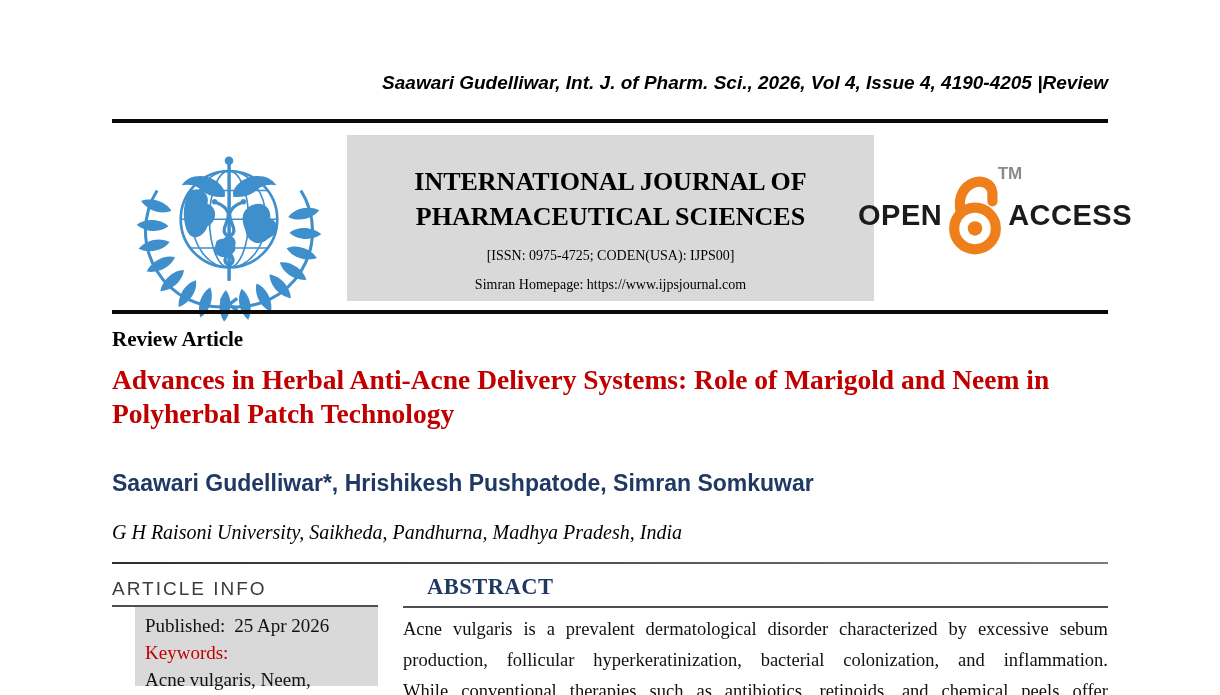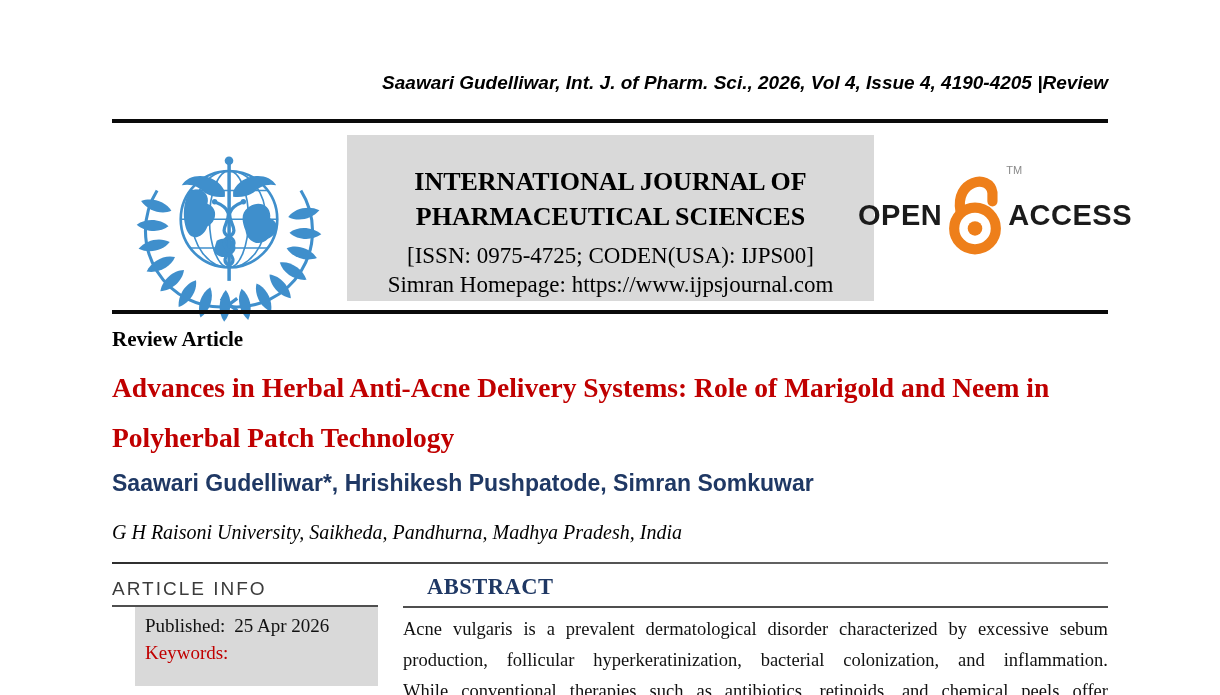--- a/index.html
+++ b/index.html
@@ -18,42 +18,42 @@
   #rule-top { top:119px; }
   #rule-mid { top:310px; }
 
   #journal-logo { position:absolute; left:124px; top:134px; }
 
   #masthead-box {
     position:absolute; left:347px; top:135px; width:527px; height:166px;
     background:#d9d9d9; text-align:center; padding-top:29px;
   }
   .mast-title { font-weight:bold; font-size:26px; line-height:35px; color:#000; }
-  .mast-sub   { font-size:23px; line-height:29px; color:#000; }
+  .mast-sub   { font-size:14px; line-height:29px; color:#000; }
   #mast-issn  { margin-top:7px; }
 
   #open-access {
     position:absolute; left:878px; top:165px; width:234px; height:100px;
     display:flex; align-items:center; justify-content:center;
   }
   .oa-word {
     font-family:"Liberation Sans","DejaVu Sans",sans-serif;
     font-weight:bold; font-size:29px; letter-spacing:0.5px; color:#1b1b1b;
   }
   #oa-lock-wrap { position:relative; width:62px; height:92px; margin:0 2px; margin-top:-6px; }
   #oa-tm {
-    position:absolute; top:-2px; right:-16px; font-size:11px; color:#8a8a8a;
-    font-family:"Liberation Sans","DejaVu Sans",sans-serif; font-weight:normal;
+    position:absolute; top:-2px; right:-16px; font-size:17px; color:#8a8a8a;
+    font-family:"Liberation Sans","DejaVu Sans",sans-serif; font-weight:bold;
   }
 
   #article-type { position:absolute; left:112px; top:327px; font-weight:bold; font-size:21px; color:#000; }
 
   #paper-title {
     position:absolute; left:112px; top:363px; width:1005px;
-    font-weight:bold; font-size:27.5px; line-height:50px; color:#c00000;
+    font-weight:bold; font-size:27.5px; line-height:34px; color:#c00000;
   }
   #authors {
     position:absolute; left:112px; top:470px;
     font-family:"Liberation Sans","DejaVu Sans",sans-serif;
     font-weight:bold; font-size:23px; color:#1f3864;
   }
   #affiliation { position:absolute; left:112px; top:521px; font-style:italic; font-size:20px; color:#000; }
 
   #section-rule { position:absolute; left:112px; top:562px; width:996px; height:2px;
     background:linear-gradient(to right,#2e2e2e,#7a7a7a); }
@@ -182,20 +182,21 @@
   <div id="authors">Saawari Gudelliwar*, Hrishikesh Pushpatode, Simran Somkuwar</div>
 
   <div id="section-rule"></div>
 
   <div id="info-col">
     <div id="article-info-heading">ARTICLE INFO</div>
     <div id="info-rule"></div>
     <div id="info-box">
       <div class="info-row"><span>Published:</span><span class="pub-date">25 Apr 2026</span></div>
       <div class="info-row kw-label">Keywords:</div>
+      <div class="info-row">Acne vulgaris, Neem,</div>
     </div>
   </div>
 
   <div id="abstract-col">
     <div id="abstract-heading">ABSTRACT</div>
     <div id="abstract-rule"></div>
     <div id="abstract-body">
       <div class="abs-line">Acne vulgaris is a prevalent dermatological disorder characterized by excessive sebum</div>
       <div class="abs-line">production, follicular hyperkeratinization, bacterial colonization, and inflammation.</div>
       <div class="abs-line">While conventional therapies such as antibiotics, retinoids, and chemical peels offer</div>

